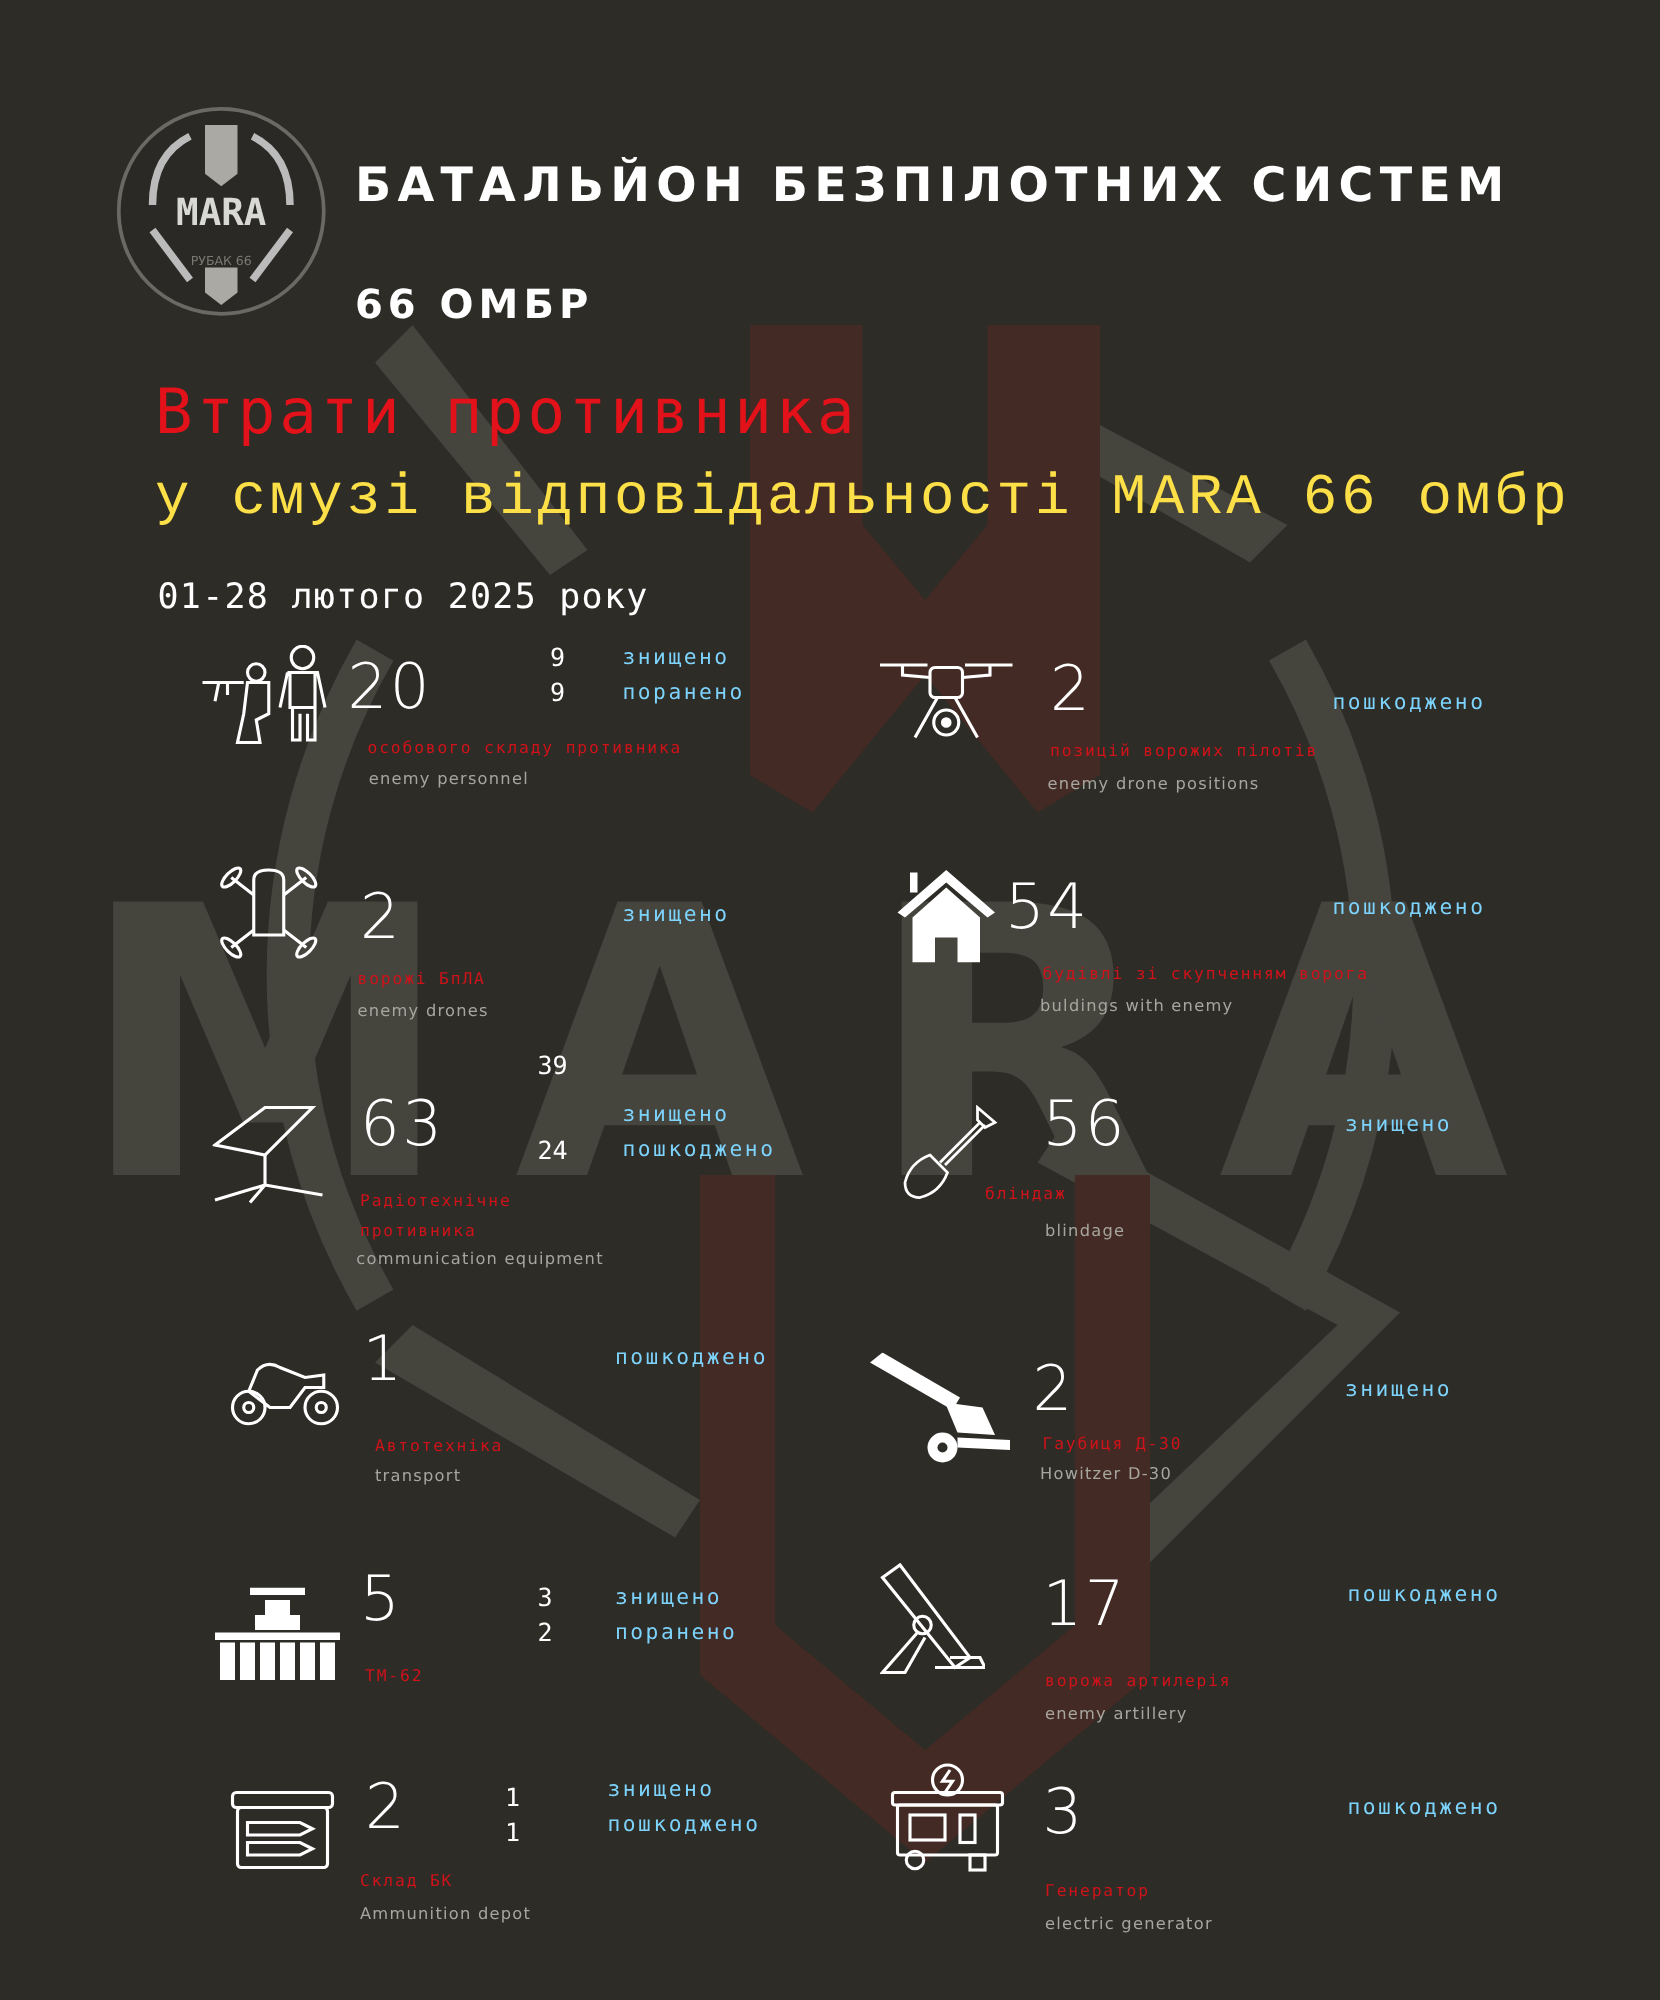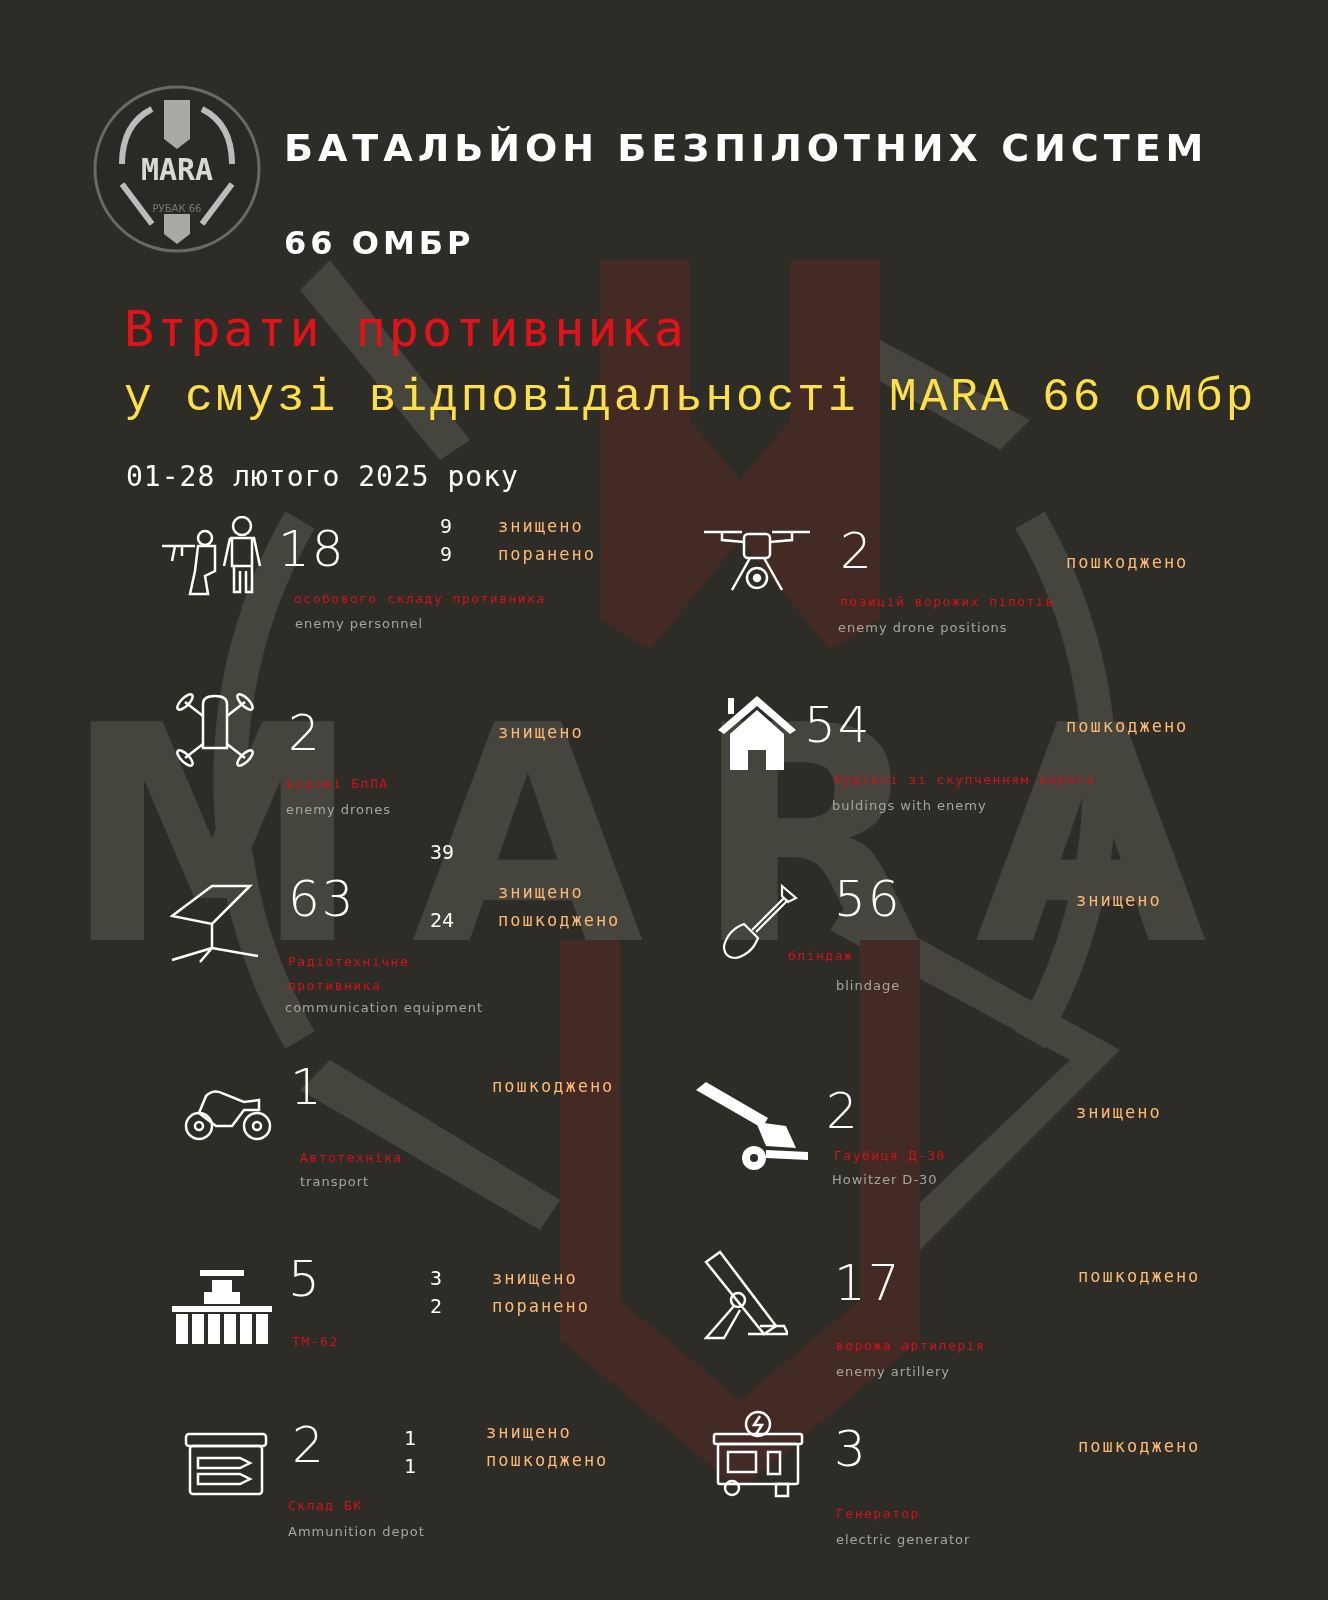--- a/index.html
+++ b/index.html
@@ -10,21 +10,21 @@
   .wm { position:absolute; left:0; top:0; width:1328px; height:1600px; }
   .logo { position:absolute; left:92px; top:84px; width:170px; height:170px; }
   .hdr1 { position:absolute; left:284px; top:126px; font-size:38px; font-weight:bold; letter-spacing:5px; color:#fff; font-family:"DejaVu Sans", sans-serif; }
   .hdr2 { position:absolute; left:284px; top:178px; font-size:32px; font-weight:bold; letter-spacing:4px; color:#fff;margin-top:46px; }
   .t1 { position:absolute; left:124px; top:300px; font-size:50px; color:#e3121a; letter-spacing:3px; font-family:"DejaVu Sans Mono", monospace; }
   .t2 { position:absolute; left:124px; top:372px; font-size:46px; color:#fde047; letter-spacing:3px; font-family:Liberation Mono, monospace; }
   .date { position:absolute; left:126px; top:460px; font-size:28px; color:#fff; font-family:"DejaVu Sans Mono", monospace; letter-spacing:1px; }
   .ico { position:absolute; }
   .num { position:absolute; font-size:50px; font-weight:200; color:#fff; font-family:"DejaVu Sans", sans-serif; letter-spacing:2px; }
   .sub { position:absolute; font-size:20px; color:#fff; font-family:"DejaVu Sans Mono", monospace; line-height:28px; }
-  .stat { position:absolute; font-size:17px; color:#fdba74; letter-spacing:2px; font-family:"DejaVu Sans Mono", monospace; line-height:28px; white-space:nowrap; }
+  .stat { position:absolute; font-size:17px; color:#7dd3fc; letter-spacing:2px; font-family:"DejaVu Sans Mono", monospace; line-height:28px; white-space:nowrap; }
   .lab { position:absolute; font-size:13px; color:#d0121a; letter-spacing:1.5px; font-family:"DejaVu Sans Mono", monospace; line-height:24px; }
   .en { position:absolute; font-size:13px; color:#a6a59e; letter-spacing:1px; font-family:"DejaVu Sans", sans-serif; white-space:nowrap; }
 </style>
 </head>
 <body>
 
 <svg class="wm" viewBox="0 0 1328 1600">
 
   <path d="M300 520 A520 520 0 0 0 300 1040" fill="none" stroke="#45443d" stroke-width="34"></path>
   <path d="M1030 520 A520 520 0 0 1 1030 1040" fill="none" stroke="#45443d" stroke-width="34"></path>
@@ -59,21 +59,21 @@
 <div class="date">01-28 лютого 2025 року</div>
 
 <div>
   <svg class="ico" style="left:160px;top:516px;width:110px;height:82px" viewBox="0 0 110 82" fill="none" stroke="#fff" stroke-width="2.5">
     <path d="M2 30 L35 30 M15 30 L12 45 M22 30 L22 40"></path>
     <circle cx="45" cy="22" r="7"></circle>
     <path d="M38 30 L55 30 L55 55 L45 60 L48 78 L30 78 L35 55 Z"></path>
     <circle cx="82" cy="10" r="9"></circle>
     <path d="M70 22 L94 22 L100 50 M70 22 L64 50 M72 22 L72 50 L92 50 L92 22 M74 50 L74 76 L80 76 L80 55 M86 55 L86 76 L92 76 L92 50"></path>
   </svg>
-  <div class="num" style="left:278px;top:520px">18</div>
+  <div class="num" style="left:278px;top:520px">20</div>
   <div class="sub" style="left:440px;top:512px">9</div>
   <div class="sub" style="left:440px;top:540px">9</div>
   <div class="stat" style="left:498px;top:512px">знищено</div>
   <div class="stat" style="left:498px;top:540px">поранено</div>
   <div class="lab" style="left:294px;top:587px">особового складу противника</div>
   <div class="en" style="left:295px;top:616px">enemy personnel</div>
 </div>
 
 <div>
   <svg class="ico" style="left:702px;top:530px;width:110px;height:66px" viewBox="0 0 110 66" fill="none" stroke="#fff" stroke-width="2.5">

